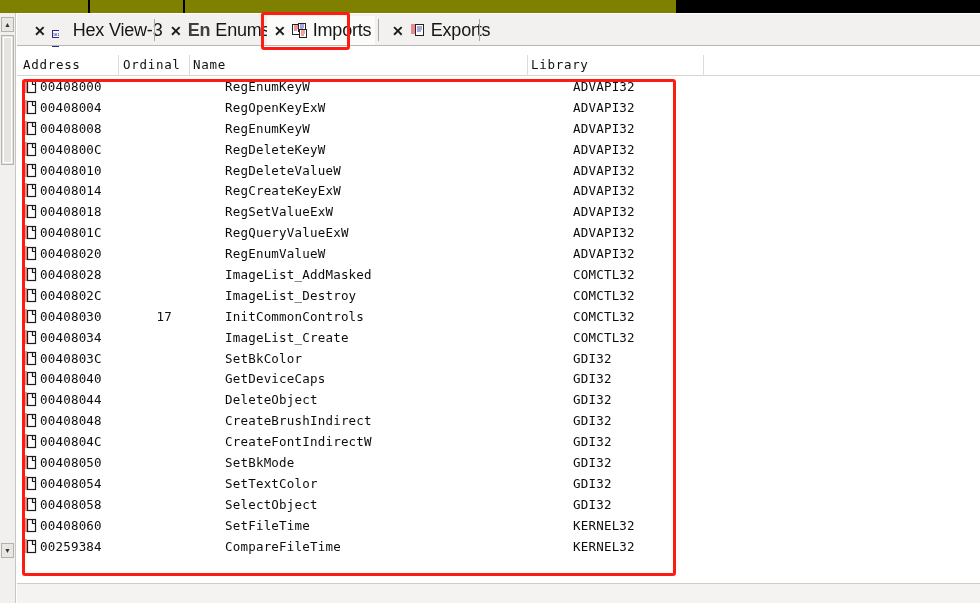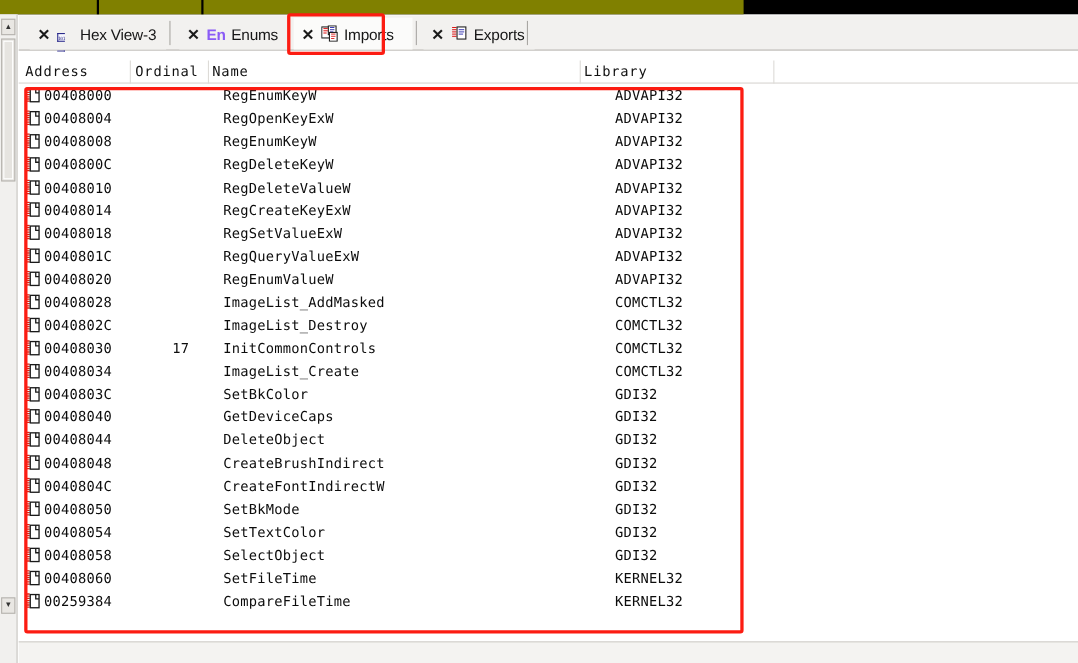--- a/index.html
+++ b/index.html
@@ -112,25 +112,25 @@
     line-height: 1;
     margin-right: 1px;
   }
   .tab-sep {
     position: absolute;
     top: 5px;
     width: 1px; height: 22px;
     background: #a9a7a3;
   }
   .tab-label {
-    font-size: 14px;
+    font-size: 18px;
     letter-spacing: -0.2px;
   }
   .tab-label.en {
-    color: #8b5cf6;
+    color: #404040;
     font-weight: bold;
   }
 
   
   .ico {
     position: relative;
     width: 16px; height: 16px;
     display: inline-block;
     flex: 0 0 16px;
   }
@@ -200,22 +200,22 @@
     position: absolute;
     top: 2px;
     font-family: "DejaVu Sans Mono", monospace;
     font-size: 12.5px;
     color: #0c0c0c;
     letter-spacing: 0.2px;
     white-space: nowrap;
   }
   .cell-addr { left: 23px; }
   .cell-ord  { left: 107px; width: 48px; text-align: right; }
-  .cell-name { left: 186px; }
-  .cell-lib  { left: 542px; }
+  .cell-name { left: 208px; }
+  .cell-lib  { left: 556px; }
 
   
   .rowicon {
     position: absolute;
     left: 6px; top: 2px;
     width: 15px; height: 16px;
   }
 
   
   .redbox {

